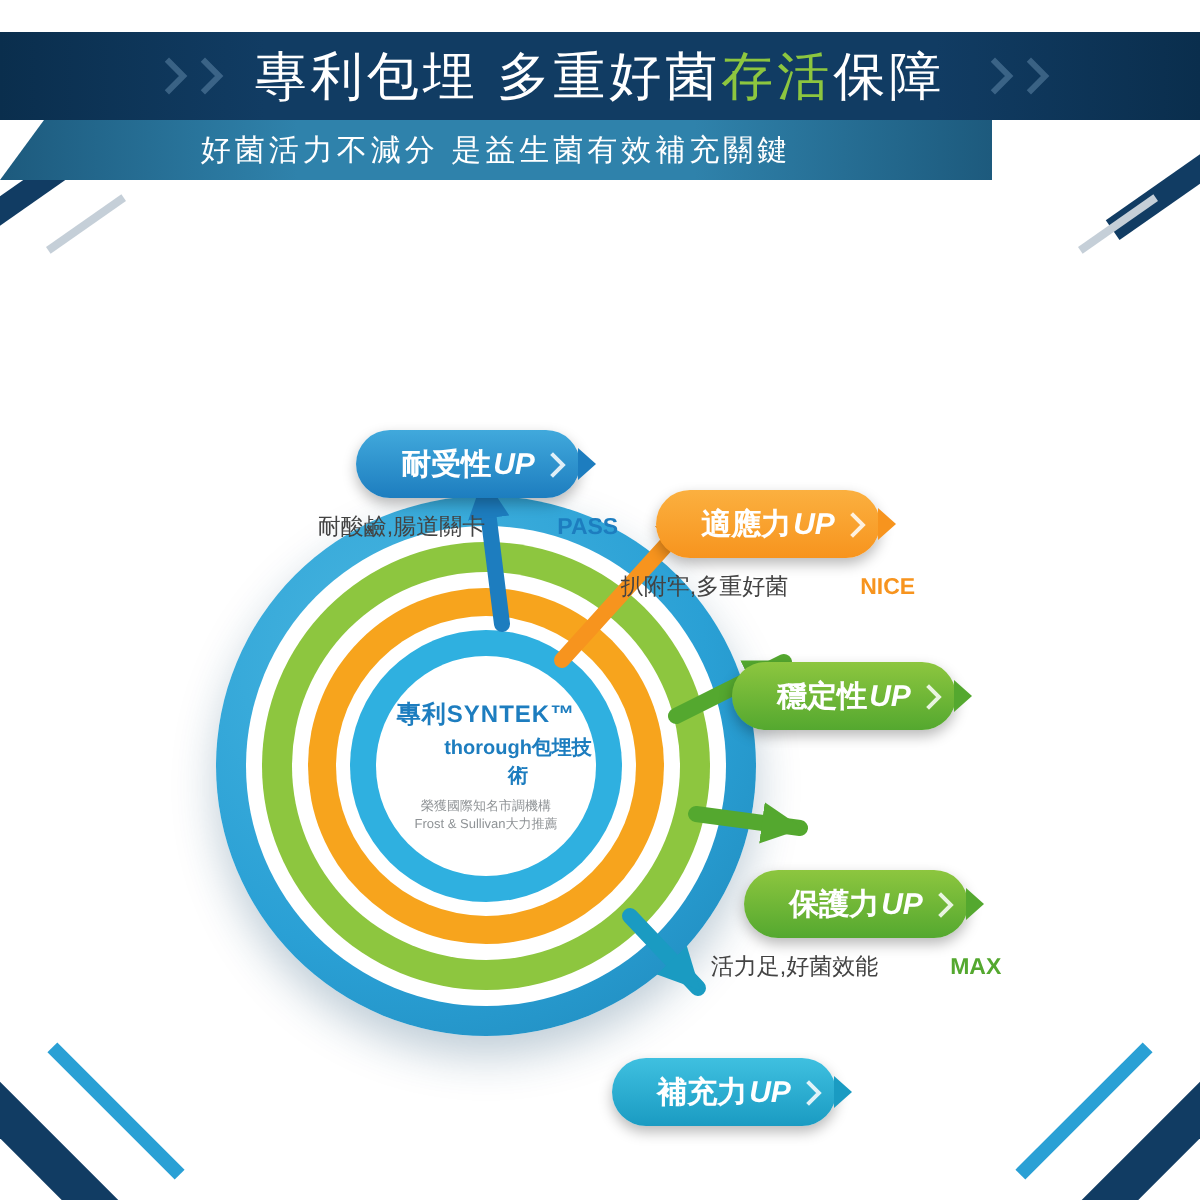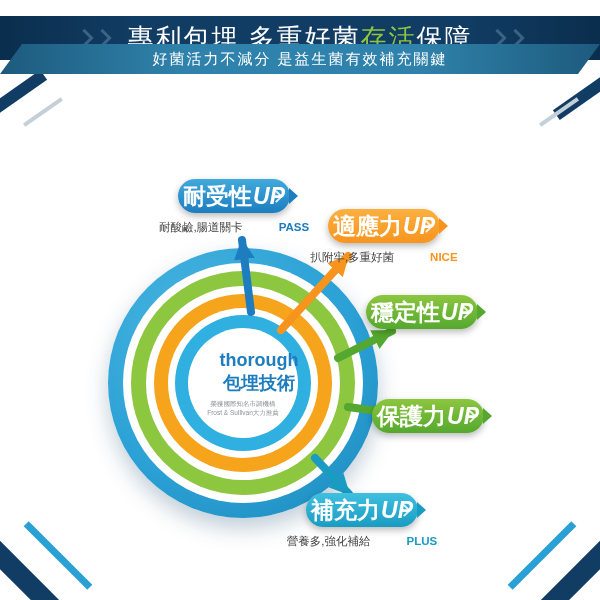--- a/index.html
+++ b/index.html
@@ -23,56 +23,56 @@
     display:flex;align-items:center;justify-content:center;}
   .title{margin:0;font-size:26px;font-weight:normal;color:#fff;letter-spacing:2px;white-space:nowrap;}
   .title .green{color:var(--green);}
   .chevrons{position:absolute;top:50%;transform:translateY(-50%);display:flex;gap:5px;}
   .chevrons i{display:block;width:10px;height:10px;
     border-top:3px solid rgba(160,200,230,.30);border-right:3px solid rgba(160,200,230,.30);
     transform:rotate(45deg);}
   .chevrons-left{left:78px;}
   .chevrons-right{right:78px;}
   
-  .substrip{position:absolute;left:0;top:44px;width:600px;height:30px;
+  .substrip{position:absolute;left:0;top:60px;width:496px;height:30px;
     background:linear-gradient(90deg,var(--strip-a),var(--strip-b) 30%,var(--strip-b) 70%,var(--strip-a));
     clip-path:polygon(22px 0,100% 0,578px 100%,0 100%);
     display:flex;align-items:center;justify-content:center;}
   .substrip span{color:#fff;font-size:15px;letter-spacing:2px;white-space:nowrap;}
   
   .rings{position:absolute;left:108px;top:248px;width:270px;height:270px;}
   .ring{position:absolute;left:50%;top:50%;transform:translate(-50%,-50%);border-radius:50%;}
   .r1{width:270px;height:270px;background:radial-gradient(circle at 35% 30%,#49b6e0,var(--ring-blue) 58%,#1d86b8);
       box-shadow:0 10px 22px rgba(25,75,110,.28);}
   .r2{width:240px;height:240px;background:#fff;}
   .r3{width:224px;height:224px;background:var(--ring-green);}
   .r4{width:194px;height:194px;background:#fff;}
   .r5{width:178px;height:178px;background:var(--ring-orange);}
   .r6{width:150px;height:150px;background:#fff;}
   .r7{width:136px;height:136px;background:var(--ring-inner);}
   .r8{width:110px;height:110px;background:#fff;display:flex;flex-direction:column;
       align-items:center;justify-content:center;text-align:center;}
   .c-line1{font-size:12px;font-weight:bold;color:var(--blue);letter-spacing:.5px;}
-  .c-line2{font-size:18px;font-weight:bold;color:var(--blue);margin-top:1px;padding-left:32px;}
+  .c-line2{font-size:10px;font-weight:bold;color:var(--blue);margin-top:1px;padding-left:32px;}
   .c-note{font-size:6.5px;color:#8f9396;line-height:1.35;}
   .c-note.first{margin-top:5px;}
   
   svg.arrows{position:absolute;left:0;top:0;pointer-events:none;}
   .arrow{stroke-linecap:round;stroke-width:8;fill:none;}
   .a-blue{stroke:var(--blue);} .a-orange{stroke:var(--orange);}
   .a-green{stroke:var(--green-dark);} .a-teal{stroke:var(--teal);}
   .mk-blue{fill:var(--blue);} .mk-orange{fill:var(--orange);}
   .mk-green{fill:var(--green-dark);} .mk-teal{fill:var(--teal);}
   
   .benefit{position:absolute;display:flex;flex-direction:column;align-items:center;width:112px;}
   .b1{left:178px;top:179px;} .b2{left:328px;top:209px;} .b3{left:366px;top:295px;}
   .b4{left:372px;top:399px;} .b5{left:306px;top:493px;}
   .pill{position:relative;width:100%;height:34px;border-radius:17px;display:flex;
-    align-items:center;justify-content:center;color:#fff;font-weight:bold;font-size:23px;
-    box-shadow:0 3px 7px rgba(0,0,0,.28);white-space:nowrap;}
+    align-items:center;justify-content:center;color:#fff;font-weight:bold;font-size:15px;
+    box-shadow:0 3px 7px rgba(0,0,0,.28);white-space:nowrap;margin-top:36px;}
   .pill .up{font-style:italic;margin-left:1px;}
   .pill::after{content:'';position:absolute;right:-8px;top:50%;transform:translateY(-50%);
     border-top:8px solid transparent;border-bottom:8px solid transparent;
     border-left:9px solid transparent;}
   .pill .chev{position:absolute;right:9px;top:13px;width:7px;height:7px;
     border-top:2px solid rgba(255,255,255,.85);border-right:2px solid rgba(255,255,255,.85);
     transform:rotate(45deg);}
   .pill-blue{background:linear-gradient(180deg,var(--blue-light),var(--blue));}
   .pill-blue::after{border-left-color:var(--blue);}
   .pill-orange{background:linear-gradient(180deg,var(--orange-light),var(--orange));}
@@ -116,20 +116,21 @@
 
 <div class="rings">
   <div class="ring r1"></div>
   <div class="ring r2"></div>
   <div class="ring r3"></div>
   <div class="ring r4"></div>
   <div class="ring r5"></div>
   <div class="ring r6"></div>
   <div class="ring r7"></div>
   <div class="ring r8">
+    <div class="c-line1">專利SYNTEK™</div>
     <div class="c-line2">thorough包埋技術</div>
     <div class="c-note first">榮獲國際知名市調機構</div>
     <div class="c-note">Frost &amp; Sullivan大力推薦</div>
   </div>
 </div>
 
 <svg class="arrows" width="600" height="600" viewBox="0 0 600 600">
   <defs>
     <marker id="m-blue" markerWidth="2.6" markerHeight="2.6" refX="2.4" refY="1.3" orient="auto" markerUnits="strokeWidth">
         <path class="mk-blue" d="M0,0 L2.6,1.3 L0,2.6 Z"></path>
@@ -180,24 +181,24 @@
     <span class="chev"></span>
   </div>
 </div>
 
 <div class="benefit b4">
   <div class="pill pill-green">
     <span>保護力</span>
       <span class="up">UP</span>
     <span class="chev"></span>
   </div>
+  <div class="caption">
+    <span>活力足,好菌效能</span><span class="hl hl-green">MAX</span>
+  </div>
 </div>
 
 <div class="benefit b5">
   <div class="pill pill-teal">
     <span>補充力</span>
       <span class="up">UP</span>
     <span class="chev"></span>
   </div>
-  <div class="caption">
-    <span>營養多,強化補給</span><span class="hl hl-teal">PLUS</span>
-  </div>
 </div>
 
 </body></html>

